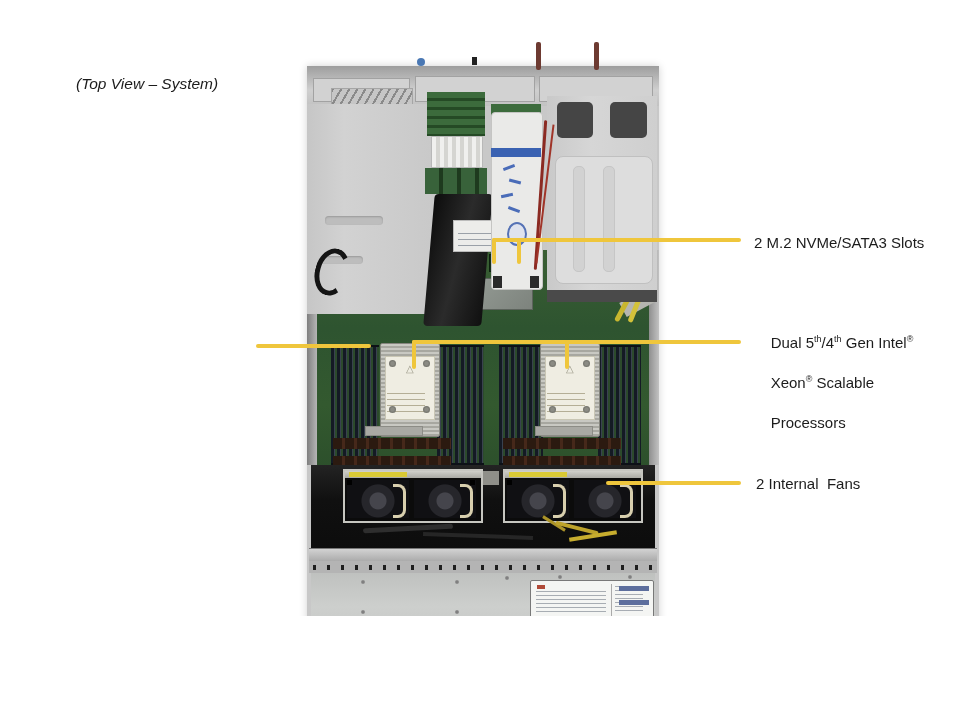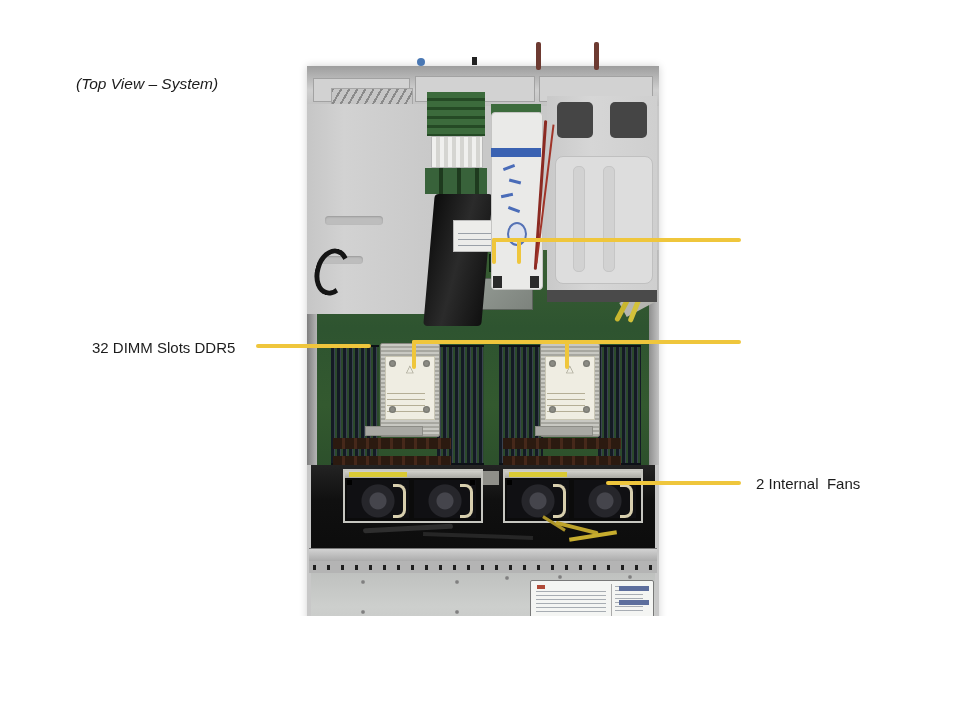--- a/index.html
+++ b/index.html
@@ -196,19 +196,24 @@
   <div class="callout" style="left:492px;top:238px;width:249px;height:4px;"></div>
   <div class="callout" style="left:492px;top:238px;width:4px;height:26px;"></div>
   <div class="callout" style="left:517px;top:238px;width:4px;height:26px;"></div>
 
   <div class="callout" style="left:412px;top:340px;width:329px;height:4px;"></div>
   <div class="callout" style="left:412px;top:340px;width:4px;height:29px;"></div>
   <div class="callout" style="left:565px;top:340px;width:4px;height:29px;"></div>
 
   <div class="callout" style="left:606px;top:481px;width:135px;height:4px;"></div>
 
-
-  <div class="label" style="left:92px;top:338px;">32 DIMM Slots DDR5</div>
-
+  <div class="label" style="left:754px;top:233px;">2 M.2 NVMe/SATA3 Slots</div>
+
+
+  <div class="label" style="left:754px;top:313px;">
+    <span><span>Dual 5</span><sup>th</sup><span>/4</span><sup>th</sup><span> Gen Intel</span><sup>®</sup></span><br>
+    <span><span>Xeon</span><sup>®</sup><span> Scalable</span></span><br>
+    <span>Processors</span>
+  </div>
 
   <div class="label" style="left:756px;top:474px;">2 Internal  Fans</div>
 
 </div>
 
 </body></html>

